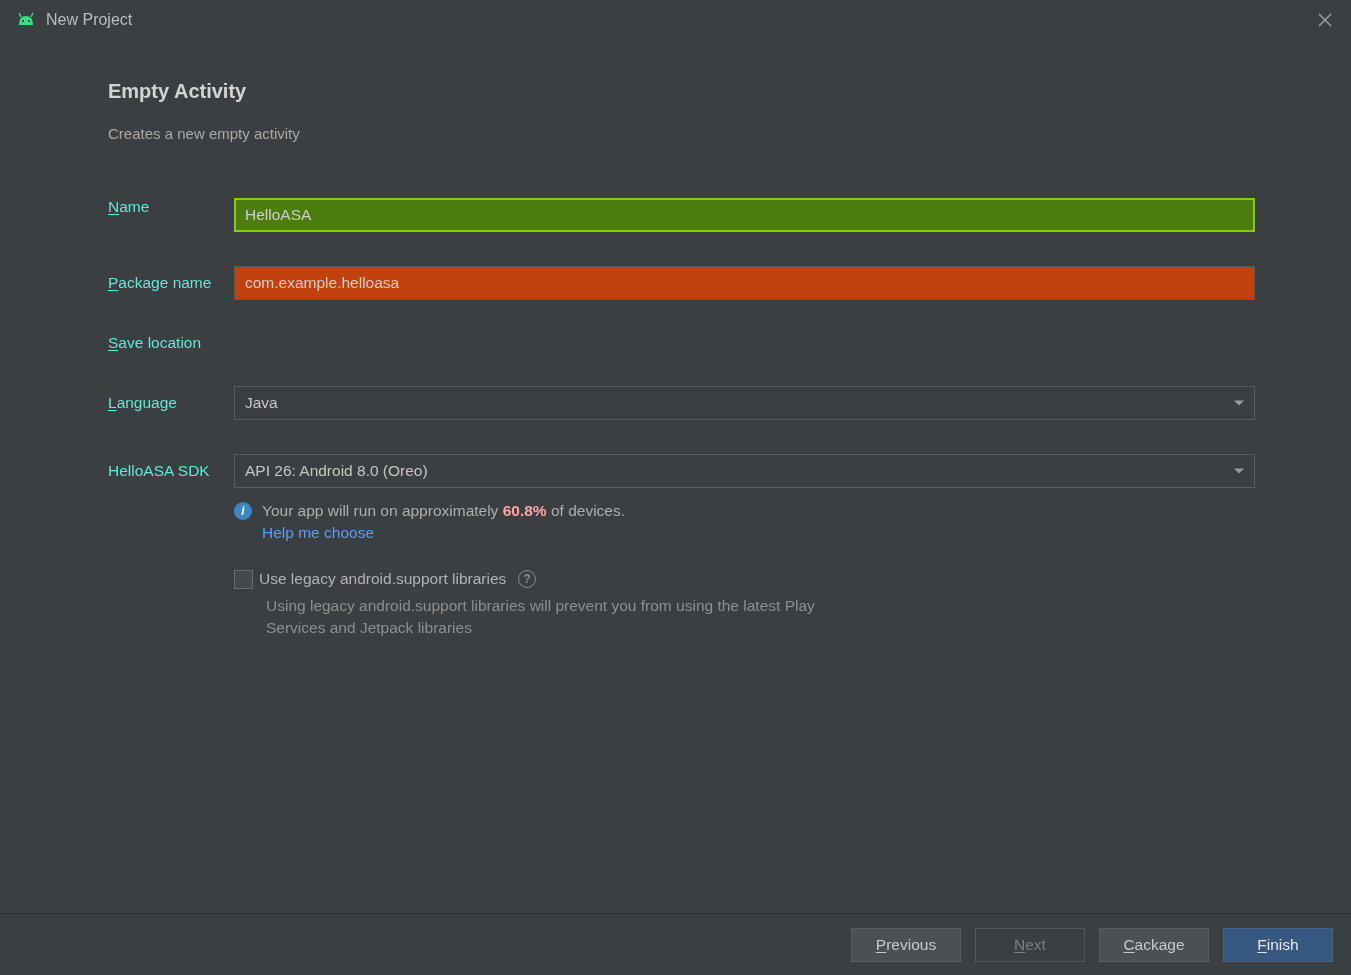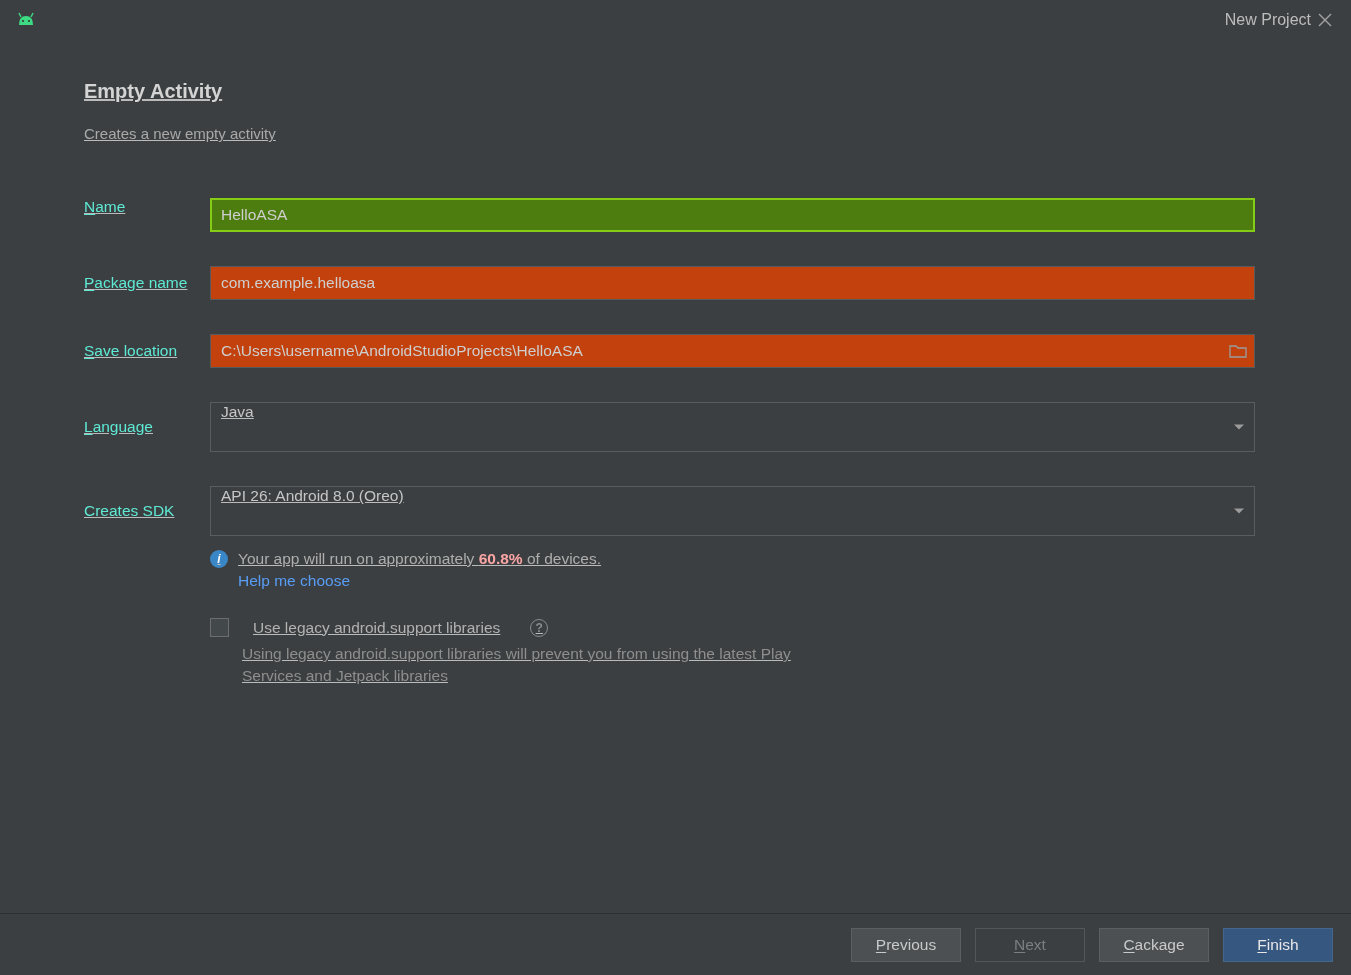--- a/index.html
+++ b/index.html
@@ -9,31 +9,29 @@
     font-family: "Segoe UI", Arial, sans-serif;
     color: #bbbbbb;
     font-size: 15px;
     overflow: hidden;
   }
   .titlebar {
     height: 40px;
     display: flex;
     align-items: center;
     padding: 0 12px 0 16px;
-    text-align: right;
   }
   .titlebar .app-icon { margin-right: 10px; }
   .titlebar .title { color: #bcbcbc; font-size: 16px; flex: 1; }
   .titlebar .close-x {
     width: 28px; height: 28px; display:flex; align-items:center; justify-content:center;
     color:#a0a0a0; cursor:pointer;
   }
   .content {
-    padding: 40px 96px 0 84px;
-    text-decoration: underline;
+    padding: 40px 96px 0 108px;
   }
   .heading {
     color: #d4d4d4;
     font-size: 20px;
     font-weight: 600;
     margin-bottom: 22px;
   }
   .subheading {
     color: #a9a9a9;
     font-size: 15px;
@@ -71,28 +69,28 @@
     margin-top: 16px;
   }
   .text-input.with-icon { padding-right: 36px; }
   .folder-btn {
     position: absolute; right: 6px; top: 50%; transform: translateY(-50%);
     width:22px; height:22px; display:flex; align-items:center; justify-content:center;
     color:#8f9192; cursor:pointer;
   }
   .dropdown {
     width: 100%;
-    height: 50px;
+    height: 34px;
     background: #3c3f41;
     border: 1px solid #5a5d5e;
     padding: 0 34px 0 10px;
     color: #c6c6c6;
     font-size: 15.5px;
     display: flex;
-    align-items: flex-start;
+    align-items: center;
     position: relative;
     cursor: pointer;
   }
   .dropdown .caret {
     position: absolute; right: 10px; top: 50%; transform: translateY(-50%);
     width:0;height:0; border-left:5px solid transparent; border-right:5px solid transparent;
     border-top:5px solid #9b9b9b;
   }
   .info-block {
     margin-left: 126px;
@@ -103,21 +101,21 @@
     display:flex; align-items:center; gap:10px; color:#aeaeae; font-size:15.5px;
   }
   .info-line strong { color:#fca5a5; font-weight:700; }
   .info-icon {
     width:18px;height:18px;border-radius:50%;background:#3a87c7;color:#fff;
     display:flex;align-items:center;justify-content:center;font-weight:700;font-size:12px;
     font-style: italic;
   }
   .help-link { color:#589df6; font-size:15.5px; margin-left:28px; margin-top:4px; display:inline-block; cursor:pointer; }
   .checkbox-row {
-    margin-left: 126px; display:flex; align-items:center; gap:24px;
+    margin-left: 126px; display:flex; align-items:flex-start; gap:6px;
   }
   .checkbox {
     width:19px;height:19px;border:1px solid #6b6e70;background:#43494a;cursor:pointer;
   }
   .checkbox-label { color:#b2b2b2; font-size:15.5px; }
   .q-icon {
     width:18px;height:18px;border-radius:50%;border:1.5px solid #8a8d8e;color:#8a8d8e;
     display:flex;align-items:center;justify-content:center;font-size:12px;font-weight:700;
     margin-left:6px; cursor:pointer;
   }
@@ -178,42 +176,34 @@
 
   <div class="form-row">
     <div class="label-cell"><span class="u">P</span><span>ackage name</span></div>
     <div class="field-cell">
       <input class="text-input" value="com.example.helloasa" style="">
     </div>
   </div>
 
   <div class="form-row">
     <div class="label-cell"><span class="u">S</span><span>ave location</span></div>
-    <div class="field-cell">
-      <input class="text-input with-icon" value="C:\Users\username\AndroidStudioProjects\HelloASA" style="">
-      <span class="folder-btn">
-        <svg width="18" height="14" viewBox="0 0 18 14">
-          <path d="M1 2 h6 l2 2 h8 v9 h-16 Z" fill="none" stroke="#9a9c9d" stroke-width="1.3"></path>
-        </svg>
-      </span>
-    </div>
   </div>
 
   <div class="form-row dropdown-row">
     <div class="label-cell"><span class="u">L</span><span>anguage</span></div>
     <div class="field-cell">
       <div class="dropdown">
         <span>Java</span>
         <span class="caret"></span>
       </div>
     </div>
   </div>
 
   <div class="form-row dropdown-row" style="margin-bottom:22px;">
-    <div class="label-cell">Creates SDK</div>
+    <div class="label-cell">HelloASA SDK</div>
     <div class="field-cell">
       <div class="dropdown">
         <span>API 26: Android 8.0 (Oreo)</span>
         <span class="caret"></span>
       </div>
     </div>
   </div>
 
   <div class="info-block">
     <div class="info-line">

